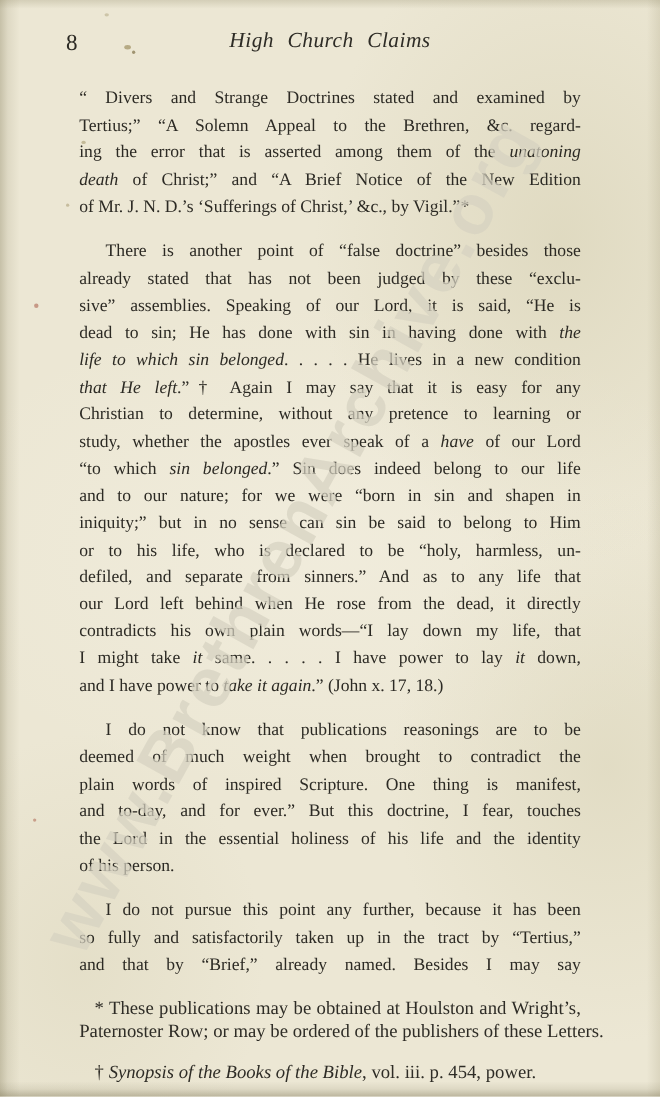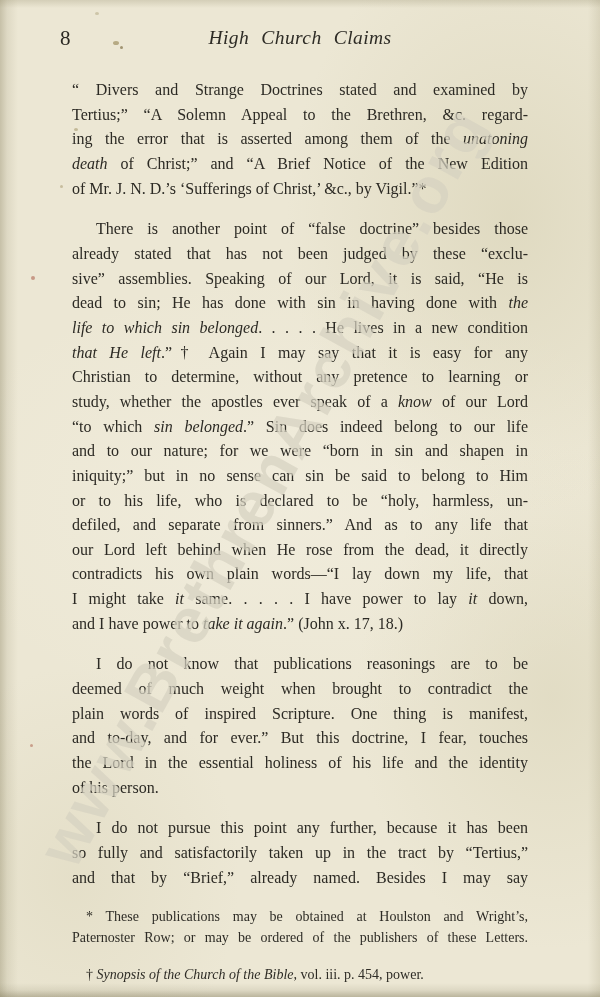--- a/index.html
+++ b/index.html
@@ -54,21 +54,21 @@
   .para{margin:16px;}
   .line{
     text-align:justify;text-align-last:justify;
     white-space:nowrap;
   }
   .line.nj{text-align-last:left;}
   .line.ind{text-indent:24px;}
 
   .footnotes{
     margin-top:13px;
-    font-size:14px;line-height:21px;color:#2e2c26;
+    font-size:17px;line-height:21px;color:#2e2c26;
   }
   .footnotes .line.ind{text-indent:14px;}
 
   .watermark{
     position:absolute;left:270px;top:490px;width:1100px;height:90px;
     transform:translate(-50%,-50%) rotate(-61deg);
     transform-origin:center center;
     font-family:"Liberation Sans", sans-serif;font-weight:700;
     font-size:64px;letter-spacing:3px;text-align:center;
     color:rgba(214,209,192,0.72);
@@ -107,21 +107,21 @@
           <div class="line nj"><span>of Mr. J. N. D.’s ‘Sufferings of Christ,’ &amp;c., by Vigil.”*</span></div>
         </div>
         <div class="para">
           <div class="line ind"><span>There is another point of “false doctrine” besides those</span></div>
           <div class="line"><span>already stated that has not been judged by these “exclu-</span></div>
           <div class="line"><span>sive” assemblies. Speaking of our Lord, it is said, “He is</span></div>
           <div class="line"><span>dead to sin; He has done with sin in having done with </span><i>the</i></div>
           <div class="line"><i>life to which sin belonged</i><span>. . . . . He lives in a new condition</span></div>
           <div class="line"><i>that He left</i><span>.”† Again I may say that it is easy for any</span></div>
           <div class="line"><span>Christian to determine, without any pretence to learning or</span></div>
-          <div class="line"><span>study, whether the apostles ever speak of a </span><i>know</i><span> of our Lord</span></div>
+          <div class="line"><span>study, whether the apostles ever speak of a </span><i>have</i><span> of our Lord</span></div>
           <div class="line"><span>“to which </span><i>sin belonged</i><span>.” Sin does indeed belong to our life</span></div>
           <div class="line"><span>and to our nature; for we were “born in sin and shapen in</span></div>
           <div class="line"><span>iniquity;” but in no sense can sin be said to belong to Him</span></div>
           <div class="line"><span>or to his life, who is declared to be “holy, harmless, un-</span></div>
           <div class="line"><span>defiled, and separate from sinners.” And as to any life that</span></div>
           <div class="line"><span>our Lord left behind when He rose from the dead, it directly</span></div>
           <div class="line"><span>contradicts his own plain words—“I lay down my life, that</span></div>
           <div class="line"><span>I might take </span><i>it</i><span> same. . . . . I have power to lay </span><i>it</i><span> down,</span></div>
           <div class="line nj"><span>and I have power to </span><i>take it again</i><span>.” (John x. 17, 18.)</span></div>
         </div>
@@ -138,20 +138,20 @@
           <div class="line"><span>so fully and satisfactorily taken up in the tract by “Tertius,”</span></div>
           <div class="line"><span>and that by “Brief,” already named. Besides I may say</span></div>
         </div>
       </div>
     <div class="footnotes">
         <div class="para">
           <div class="line ind"><span>* These publications may be obtained at Houlston and Wright’s,</span></div>
           <div class="line"><span>Paternoster Row; or may be ordered of the publishers of these Letters.</span></div>
         </div>
         <div class="para">
-          <div class="line nj ind"><span>† </span><i>Synopsis of the Church of the Bible</i><span>, vol. iii. p. 454, power.</span></div>
+          <div class="line nj ind"><span>† </span><i>Synopsis of the Books of the Bible</i><span>, vol. iii. p. 454, power.</span></div>
         </div>
       </div>
   </div>
 
   <div class="watermark">www.BrethrenArchive.org</div>
 
 </div>
 
 </body></html>

